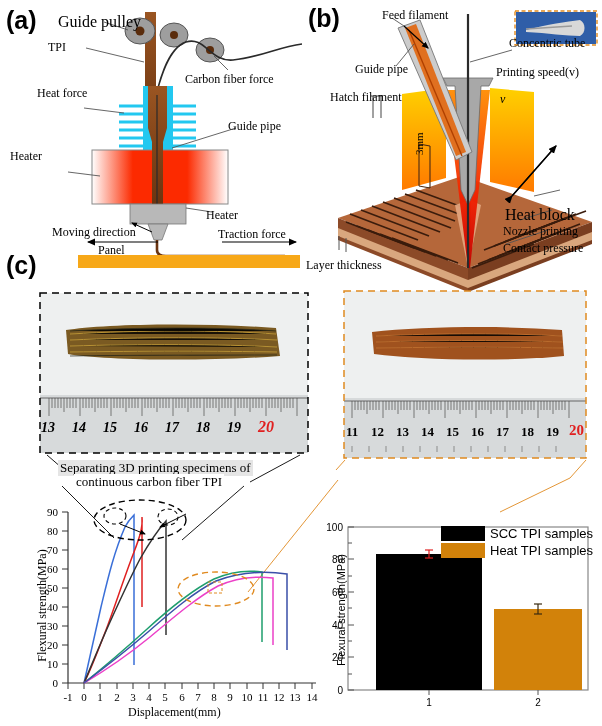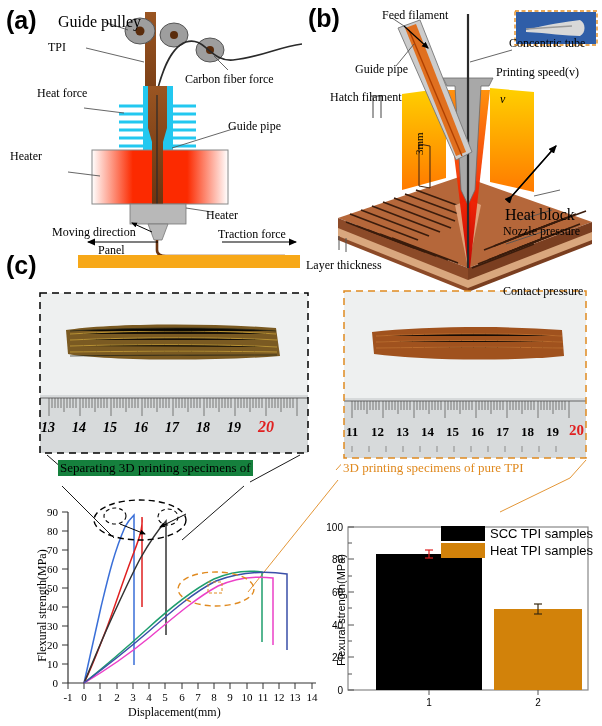--- a/index.html
+++ b/index.html
@@ -551,22 +551,22 @@
 
 <div class="lbl" style="left:382px;top:8px;font-size:12px;">Feed filament</div>
 <div class="lbl" style="left:355px;top:62px;font-size:12px;">Guide pipe</div>
 <div class="lbl" style="left:509px;top:36px;font-size:12px;">Concentric tube</div>
 <div class="lbl" style="left:496px;top:65px;font-size:12px;">Printing speed(v)</div>
 <div class="lbl" style="left:330px;top:90px;font-size:12px;">Hatch  filament</div>
 <div class="lbl" style="left:500px;top:92px;font-size:12px;font-style:italic;">v</div>
 <div class="lbl" style="left:413px;top:155px;font-size:11px;transform:rotate(-90deg);
      transform-origin:left top;">3mm</div>
 <div class="lbl" style="left:505px;top:206px;font-size:16px;text-align:right;">Heat block</div>
-<div class="lbl" style="left:503px;top:224px;font-size:12px;">Nozzle pressure</div>
-<div class="lbl" style="left:503px;top:241px;font-size:12px;margin-top:43px;">Contact pressure</div>
+<div class="lbl" style="left:503px;top:224px;font-size:12px;">Nozzle printing</div>
+<div class="lbl" style="left:503px;top:241px;font-size:12px;">Contact pressure</div>
 <div class="lbl" style="left:306px;top:258px;font-size:12px;">Layer thickness</div>
 
 <div class="lbl" style="left:41px;top:420px;font-size:14px;font-style:italic;font-weight:bold;">13</div>
 <div class="lbl" style="left:72px;top:420px;font-size:14px;font-style:italic;font-weight:bold;">14</div>
 <div class="lbl" style="left:103px;top:420px;font-size:14px;font-style:italic;font-weight:bold;">15</div>
 <div class="lbl" style="left:134px;top:420px;font-size:14px;font-style:italic;font-weight:bold;">16</div>
 <div class="lbl" style="left:165px;top:420px;font-size:14px;font-style:italic;font-weight:bold;">17</div>
 <div class="lbl" style="left:196px;top:420px;font-size:14px;font-style:italic;font-weight:bold;">18</div>
 <div class="lbl" style="left:227px;top:420px;font-size:14px;font-style:italic;font-weight:bold;">19</div>
 <div class="lbl" style="left:258px;top:418px;font-size:16px;font-style:italic;font-weight:bold;color:#e02020;">20</div>
@@ -575,22 +575,22 @@
 <div class="lbl" style="left:371px;top:424px;font-size:13px;font-weight:bold;">12</div>
 <div class="lbl" style="left:396px;top:424px;font-size:13px;font-weight:bold;">13</div>
 <div class="lbl" style="left:421px;top:424px;font-size:13px;font-weight:bold;">14</div>
 <div class="lbl" style="left:446px;top:424px;font-size:13px;font-weight:bold;">15</div>
 <div class="lbl" style="left:471px;top:424px;font-size:13px;font-weight:bold;">16</div>
 <div class="lbl" style="left:496px;top:424px;font-size:13px;font-weight:bold;">17</div>
 <div class="lbl" style="left:521px;top:424px;font-size:13px;font-weight:bold;">18</div>
 <div class="lbl" style="left:546px;top:424px;font-size:13px;font-weight:bold;">19</div>
 <div class="lbl" style="left:569px;top:422px;font-size:15px;font-weight:bold;color:#e02020;">20</div>
 
-<div class="lbl" style="left:58px;top:460px;font-size:13px;background:#15803d;padding:0 2px;">Separating 3D printing specimens of</div>
-<div class="lbl" style="left:341px;top:460px;font-size:13px;color:#e08a20;background:#fff;padding:0 2px;">3D printing specimens of pure TPI</div>
+<div class="lbl" style="left:58px;top:460px;font-size:13px;background:#e5e5e5;padding:0 2px;">Separating 3D printing specimens of</div>
+<div class="lbl" style="left:74px;top:474px;font-size:13px;background:#fff;padding:0 2px;">continuous carbon fiber TPI</div>
 
 <div class="lbl" style="left:-38px;top:598px;font-size:12px;transform:rotate(-90deg);
      transform-origin:center;width:160px;text-align:center;">Flexural strength(MPa)</div>
 <div class="lbl" style="left:128px;top:705px;font-size:12px;">Displacement(mm)</div>
 
 <div class="lbl sans" style="left:268px;top:604px;font-size:11px;transform:rotate(-90deg);
      transform-origin:center;width:145px;text-align:center;">Flexural strength(MPa)</div>
 <div class="lbl sans" style="left:449px;top:700px;font-size:15px;margin-top:36px;">Materials</div>
 
 <div class="lbl sans" style="left:490px;top:526px;font-size:13px;">SCC TPI samples</div>

